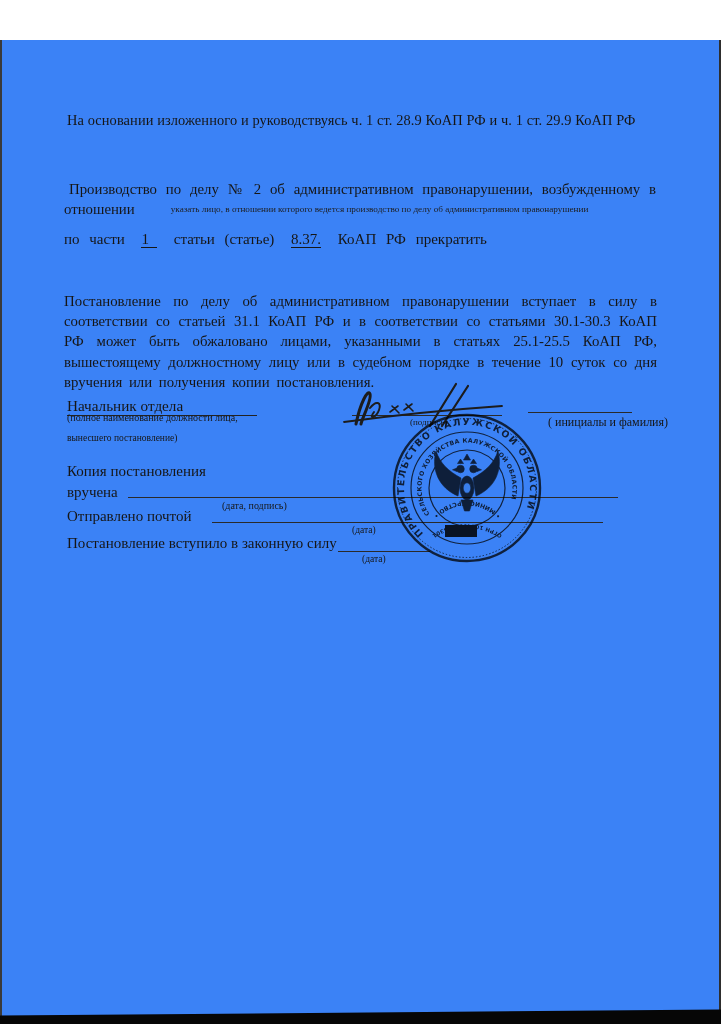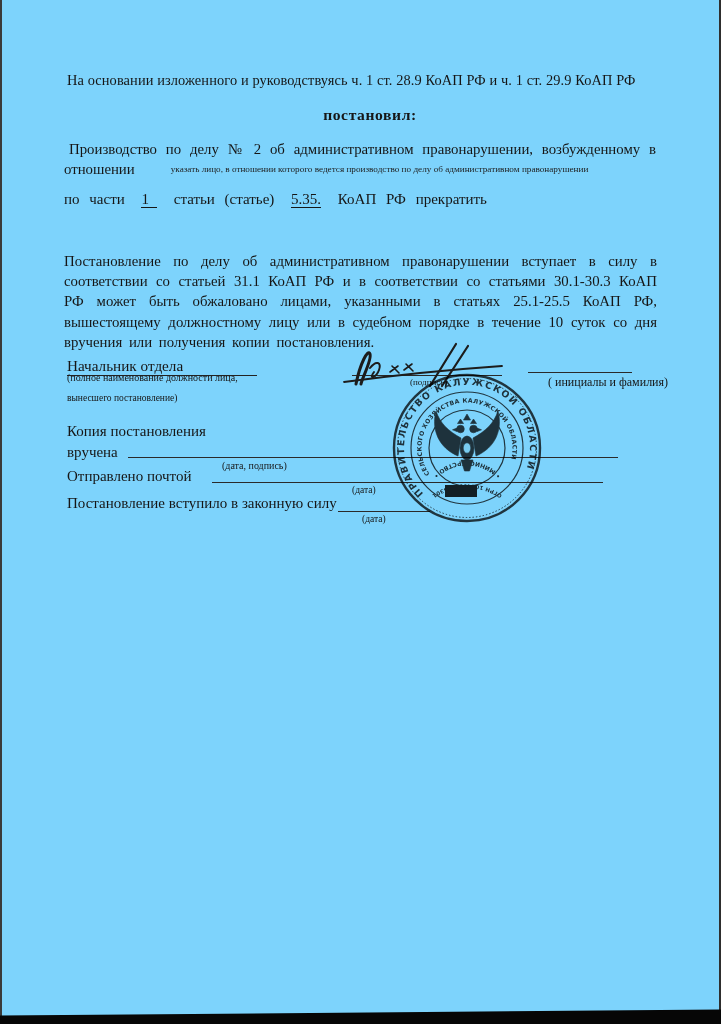--- a/index.html
+++ b/index.html
@@ -3,21 +3,21 @@
 <meta charset="utf-8">
 <style>
   html,body{margin:0;padding:0;}
   body{
     width:721px;height:1024px;overflow:hidden;
     background:#ffffff;
     font-family:"Liberation Serif","DejaVu Serif",serif;
     color:#161616;
     position:relative;
   }
-  .page{position:absolute;inset:0;background:#7dd3fc;}
+  .page{position:absolute;inset:0;background:#3b82f6;margin-top:40px;}
   
   .scan-edge-left{position:absolute;left:0;top:0;bottom:0;width:2px;background:#3a3a3a;}
   .scan-edge-right{position:absolute;right:0;top:0;bottom:0;width:2px;background:#2e2e2e;}
   .scan-bottom-band{position:absolute;left:0;right:0;bottom:0;height:20px;background:#060606;
     clip-path:polygon(0 58%,100% 28%,100% 100%,0 100%);}
   .blk{position:absolute;}
   .intro{left:67px;top:72px;font-size:14.4px;white-space:nowrap;letter-spacing:.1px;}
   .heading{left:64px;top:106px;width:612px;text-align:center;font-weight:bold;font-size:15.6px;letter-spacing:.6px;}
   .case{left:64px;top:139px;width:592px;}
   .case-line1{text-align:justify;text-align-last:justify;padding-left:5px;font-size:14.8px;line-height:20px;word-spacing:2px;}
@@ -54,35 +54,34 @@
   .stamp-svg{position:absolute;left:390px;top:368px;mix-blend-mode:multiply;opacity:.9;filter:blur(.25px);}
   .stamp-text{font-family:"DejaVu Sans","Liberation Sans",sans-serif;font-weight:bold;fill:#262626;}
 </style>
 </head>
 <body>
 
 <div class="page">
 
   <div class="blk intro">На основании изложенного и руководствуясь ч. 1 ст. 28.9 КоАП РФ и ч. 1 ст. 29.9 КоАП РФ</div>
 
-  <div class="blk heading">постановил:</div>
 
   <div class="blk case">
     <div class="case-line1">Производство по делу № 2 об административном правонарушении, возбужденному в</div>
     <div class="case-line2">
       <span>отношении</span>
       <span class="small-caption">указать лицо, в отношении которого ведется производство по делу об административном правонарушении</span>
     </div>
   </div>
 
   <div class="blk article-row">
     <span class="seg">по части</span>
     <span class="seg u u-pad">1</span>
     <span class="seg">статьи (статье)</span>
-    <span class="seg u">5.35.</span>
+    <span class="seg u">8.37.</span>
     <span class="seg">КоАП РФ прекратить</span>
   </div>
 
   <div class="blk appeal">Постановление по делу об административном правонарушении вступает в силу в соответствии со статьей 31.1 КоАП РФ и в соответствии со статьями 30.1-30.3 КоАП РФ может быть обжаловано лицами, указанными в статьях 25.1-25.5 КоАП РФ, вышестоящему должностному лицу или в судебном порядке в течение 10 суток со дня вручения или получения копии постановления.</div>
 
   <div class="blk signer-title">Начальник отдела</div>
   <div class="blk signer-cap1">(полное наименование должности лица,</div>
   <div class="blk signer-cap2">вынесшего постановление)</div>
 
   <div class="rule sig-line"></div>

